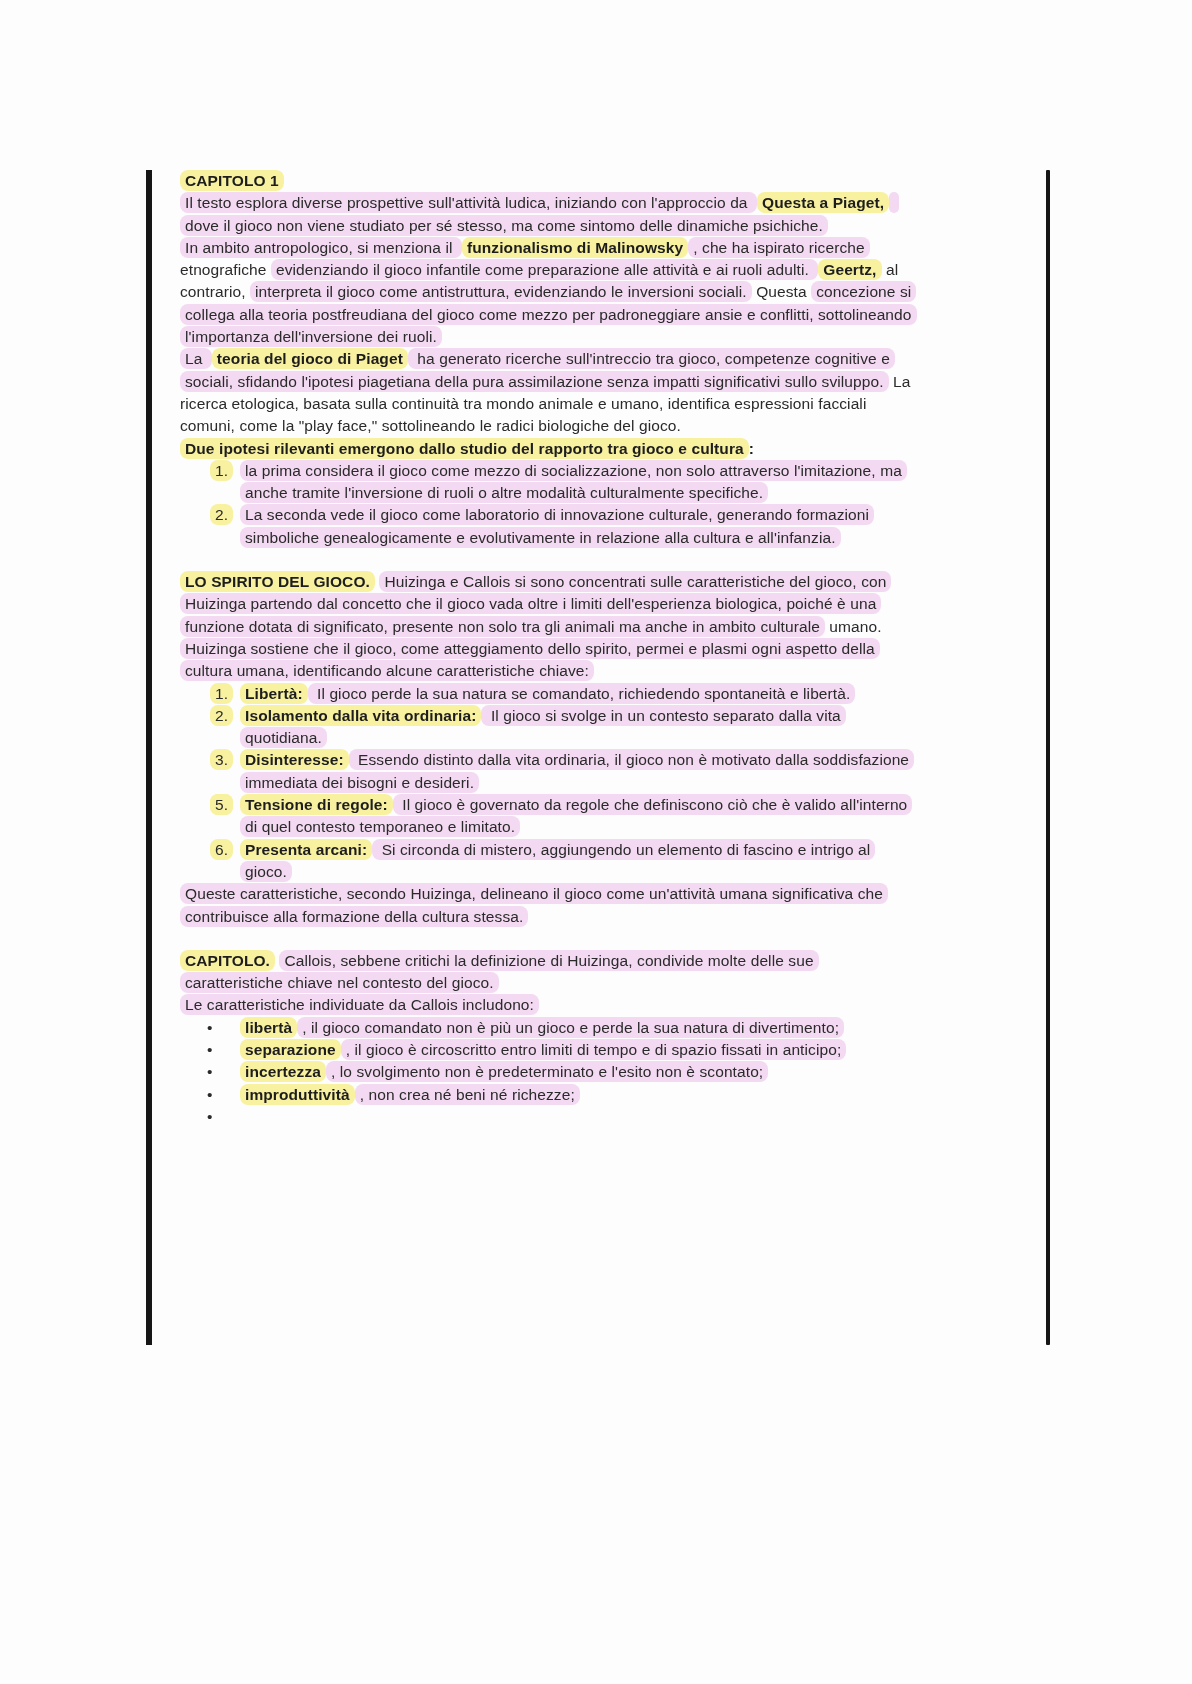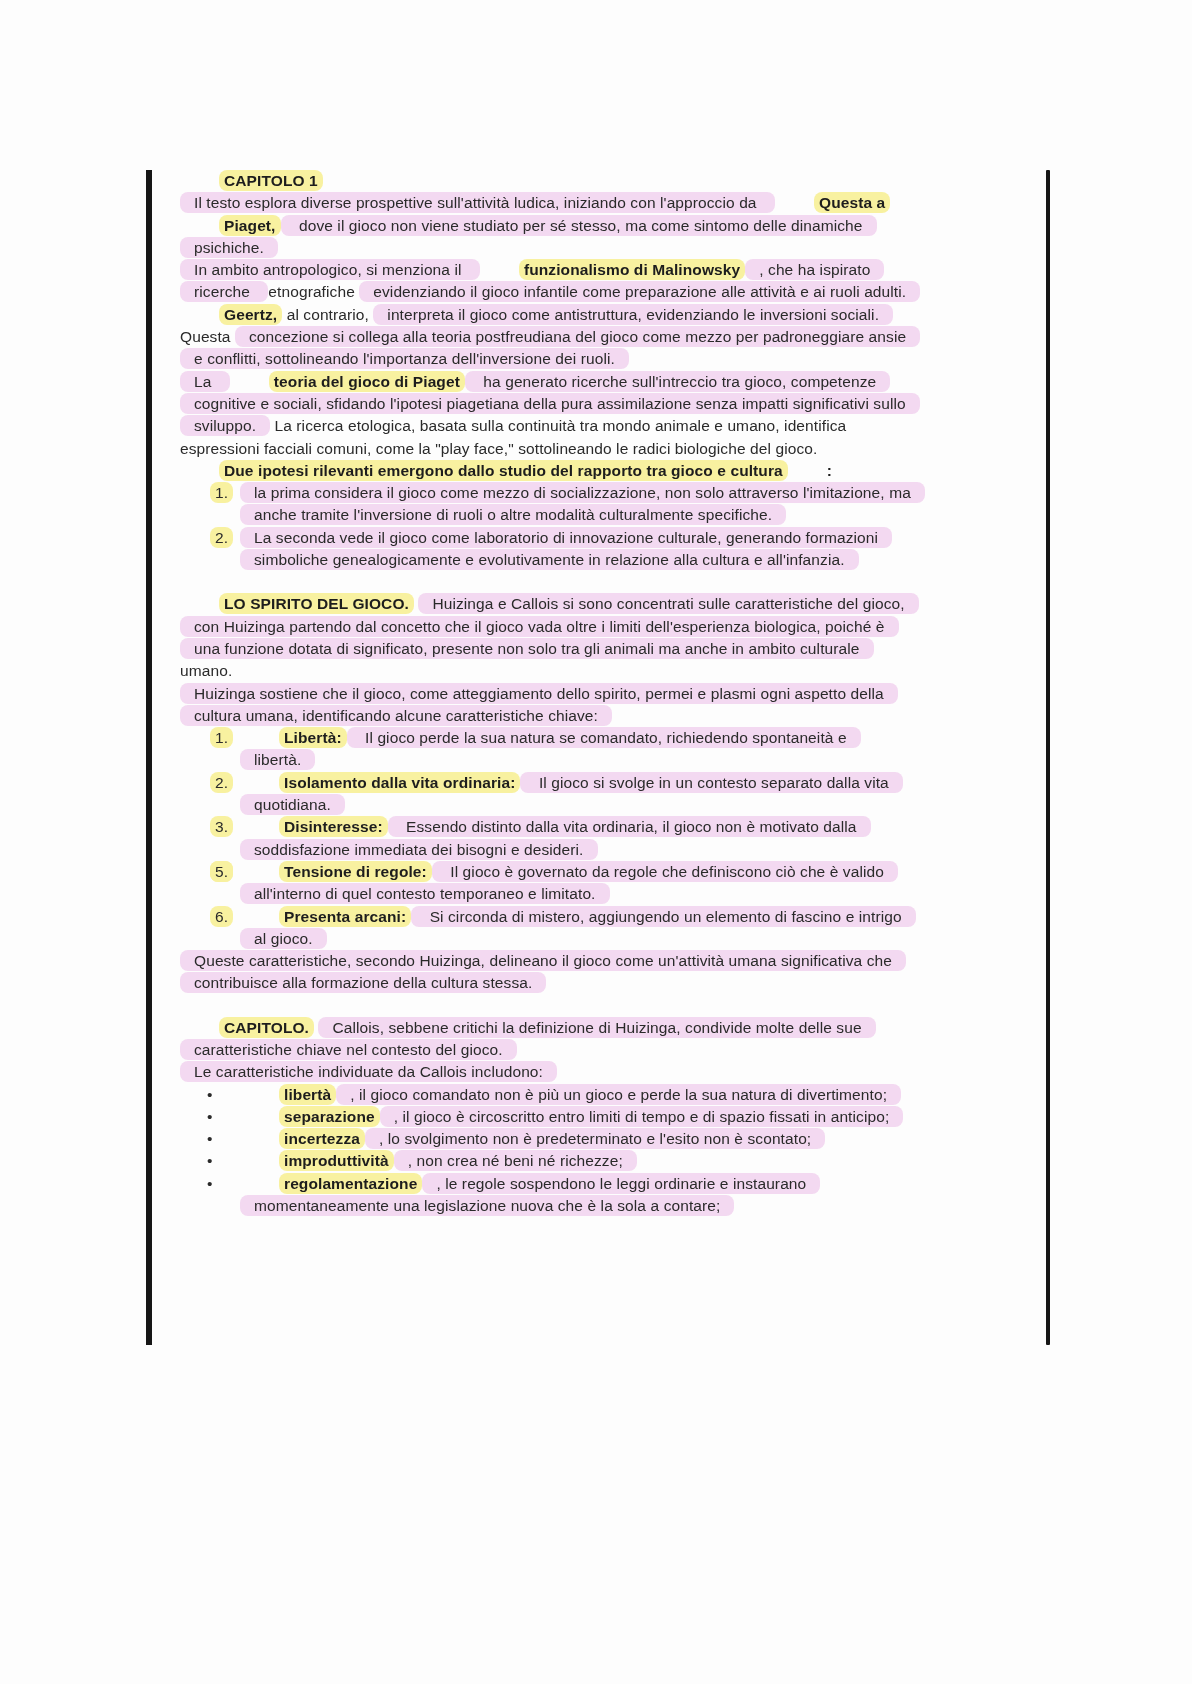--- a/index.html
+++ b/index.html
@@ -26,23 +26,23 @@
   }
   .para { margin: 0; }
   .li { position: relative; padding-left: 60px; }
   .li .marker-cell { position: absolute; left: 30px; top: 0; }
   .li.bullet .marker-cell { left: 27px; }
   .seg, .marker {
     border-radius: 8px;
     -webkit-box-decoration-break: clone;
     box-decoration-break: clone;
   }
-  .hl-p { background: #f3d9f1; padding: 2px 14px; }
+  .hl-p { background: #f3d9f1; padding: 2px 5px; }
   .hl-y { background: #f8f1a0; padding: 2px 5px; }
-  .bold { font-weight: 700; color: #1d1d1d; margin-left: 39px; }
+  .bold { font-weight: 700; color: #1d1d1d; }
   .gap { height: 22px; }
 </style>
 </head>
 <body>
 
 <div class="page">
   <div class="vbar vbar-left"></div>
   <div class="vbar vbar-right"></div>
   <div class="doc">
       <p class="para"><span class="seg hl-y bold">CAPITOLO 1</span></p>
@@ -62,15 +62,15 @@
       <div class="li"><span class="marker-cell"><span class="marker hl-y">5.</span></span><span class="li-body"><span class="seg hl-y bold">Tensione di regole:</span><span class="seg hl-p"> Il gioco è governato da regole che definiscono ciò che è valido all'interno di quel contesto temporaneo e limitato.</span></span></div>
       <div class="li"><span class="marker-cell"><span class="marker hl-y">6.</span></span><span class="li-body"><span class="seg hl-y bold">Presenta arcani:</span><span class="seg hl-p"> Si circonda di mistero, aggiungendo un elemento di fascino e intrigo al gioco.</span></span></div>
       <p class="para"><span class="seg hl-p">Queste caratteristiche, secondo Huizinga, delineano il gioco come un'attività umana significativa che contribuisce alla formazione della cultura stessa.</span></p>
       <div class="gap"></div>
       <p class="para"><span class="seg hl-y bold">CAPITOLO.</span><span class="seg"> </span><span class="seg hl-p">Callois, sebbene critichi la definizione di Huizinga, condivide molte delle sue caratteristiche chiave nel contesto del gioco.</span></p>
       <p class="para"><span class="seg hl-p">Le caratteristiche individuate da Callois includono:</span></p>
       <div class="li bullet"><span class="marker-cell"><span class="marker">•</span></span><span class="li-body"><span class="seg hl-y bold">libertà</span><span class="seg hl-p">, il gioco comandato non è più un gioco e perde la sua natura di divertimento;</span></span></div>
       <div class="li bullet"><span class="marker-cell"><span class="marker">•</span></span><span class="li-body"><span class="seg hl-y bold">separazione</span><span class="seg hl-p">, il gioco è circoscritto entro limiti di tempo e di spazio fissati in anticipo;</span></span></div>
       <div class="li bullet"><span class="marker-cell"><span class="marker">•</span></span><span class="li-body"><span class="seg hl-y bold">incertezza</span><span class="seg hl-p">, lo svolgimento non è predeterminato e l'esito non è scontato;</span></span></div>
       <div class="li bullet"><span class="marker-cell"><span class="marker">•</span></span><span class="li-body"><span class="seg hl-y bold">improduttività</span><span class="seg hl-p">, non crea né beni né richezze;</span></span></div>
-      <div class="li bullet"><span class="marker-cell"><span class="marker">•</span></span><span class="li-body"><span class="seg hl-y bold">regolamentazione</span><span class="seg hl-p">, le regole sospendono le leggi ordinarie e instaurano momentaneamente una legislazione nuova che è la sola a contare;</span></span></div>
+      <div class="li bullet"><span class="marker-cell"><span class="marker">•</span></span></div>
     </div>
 </div>
 
 </body></html>

